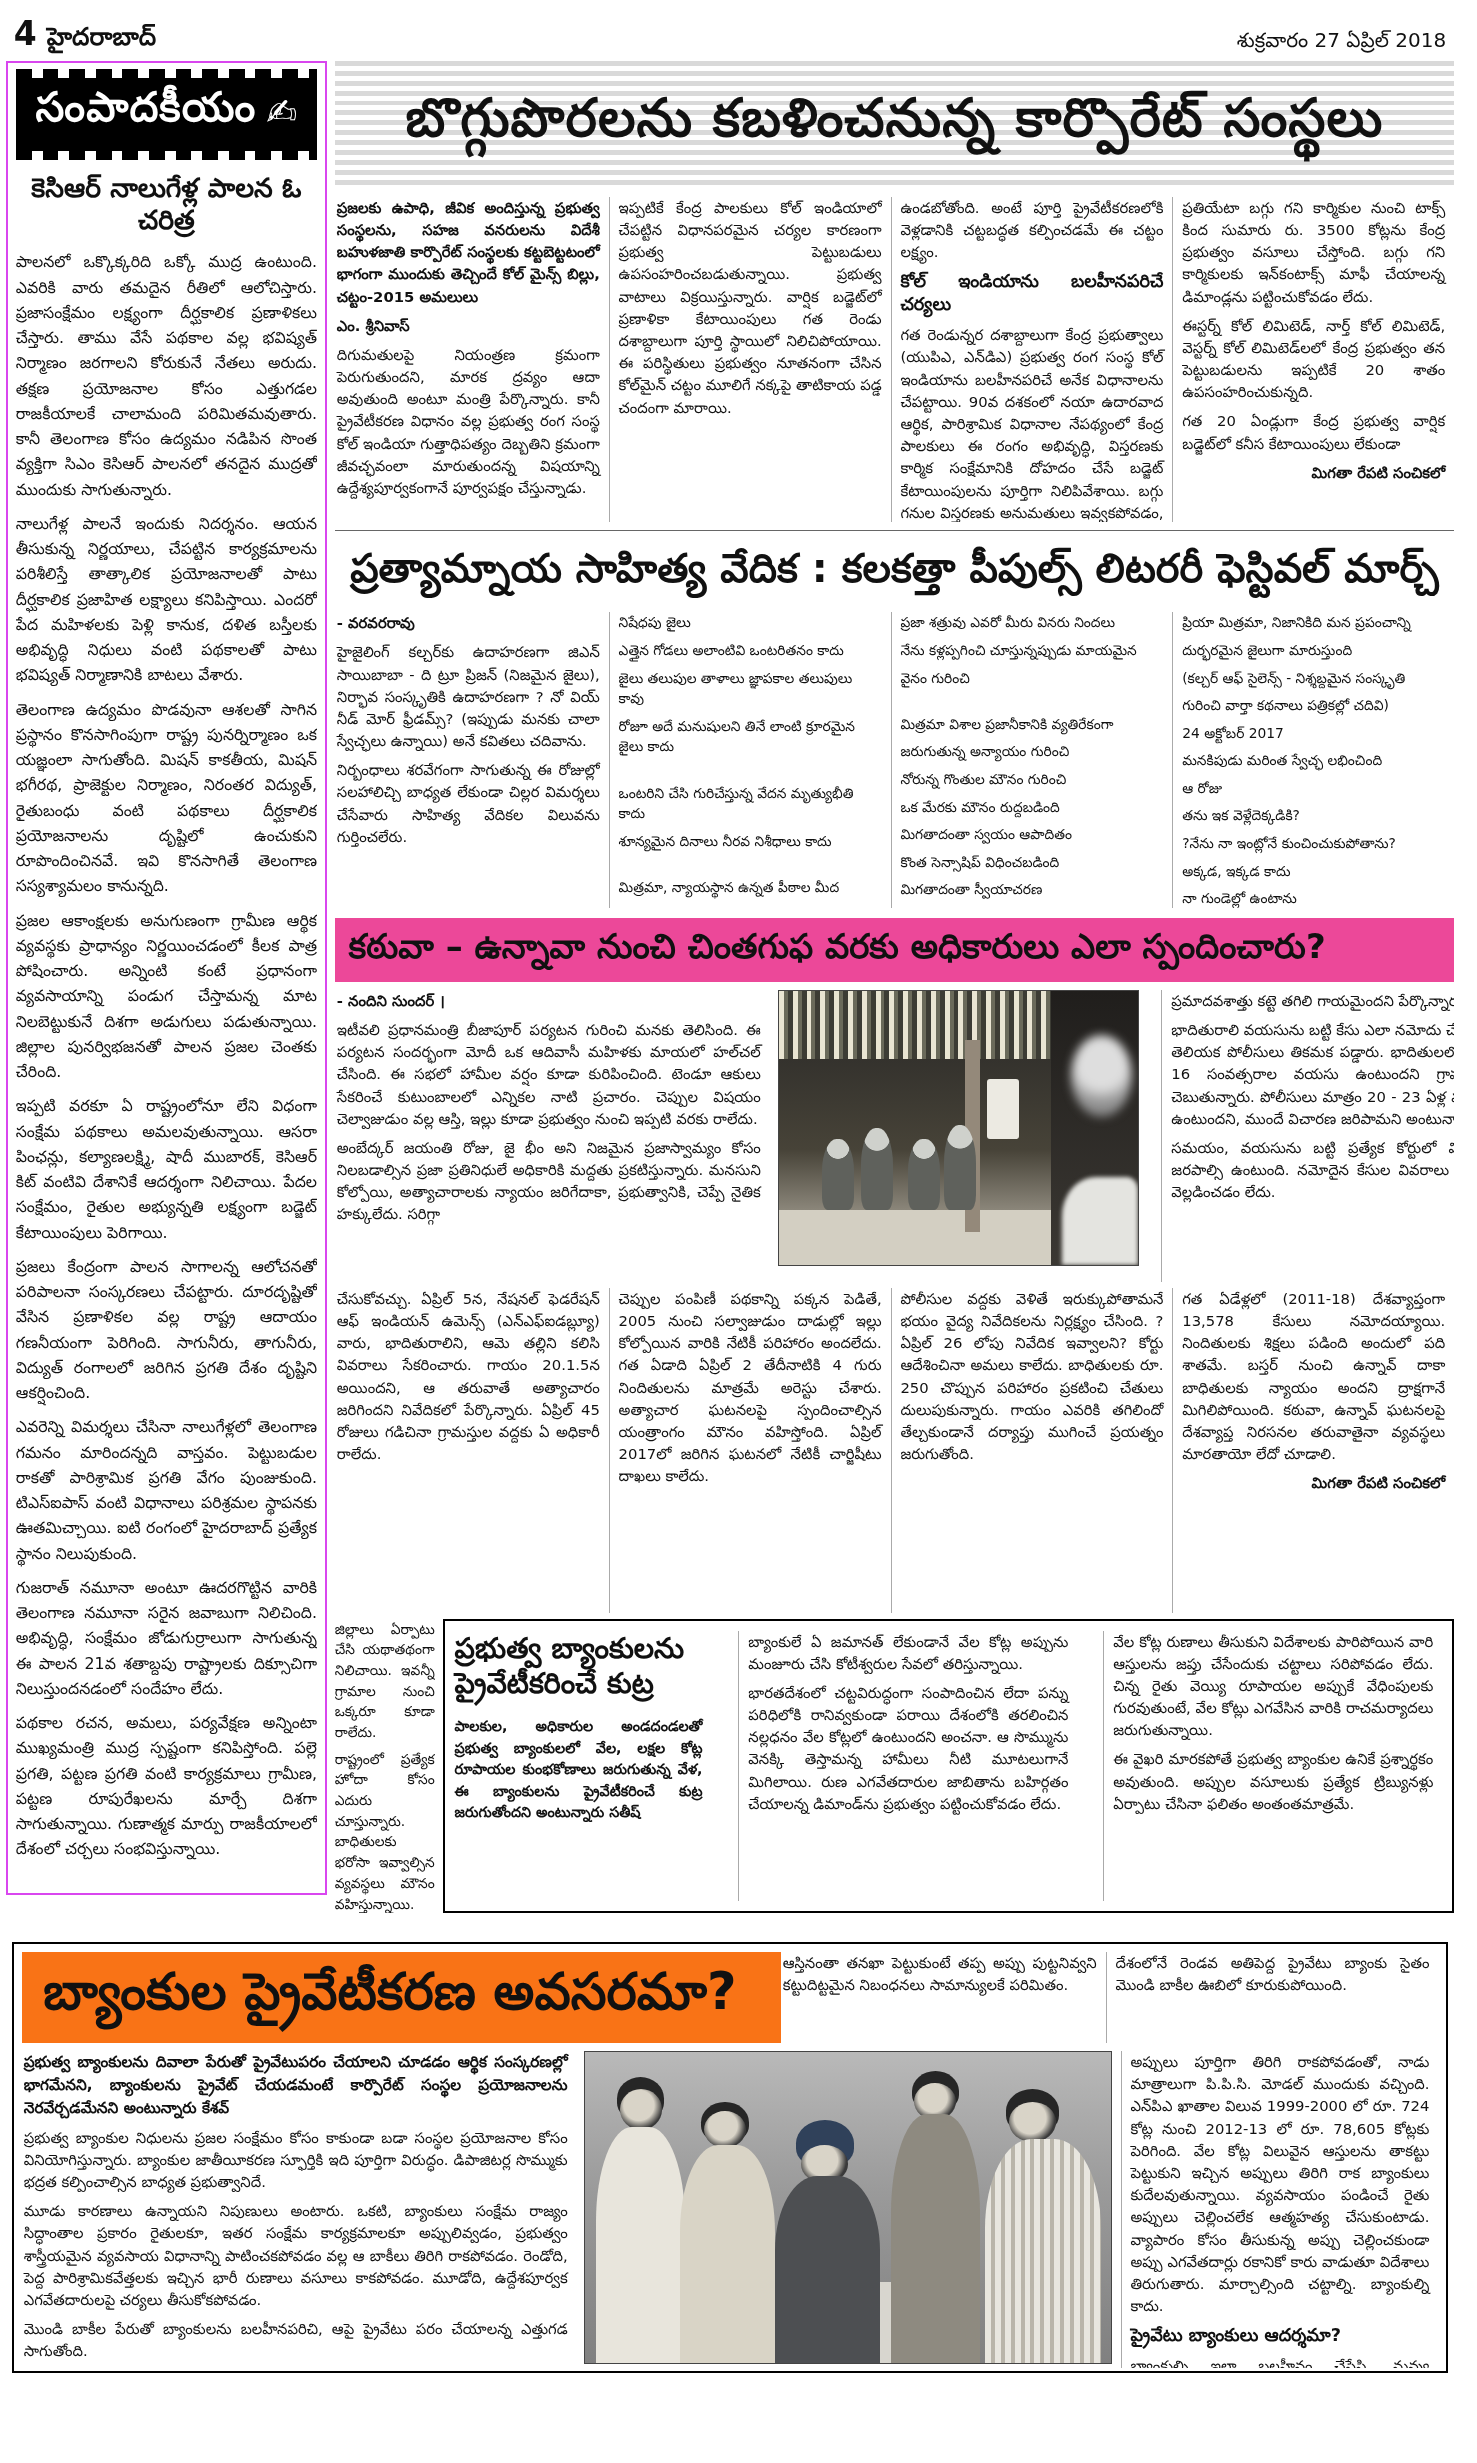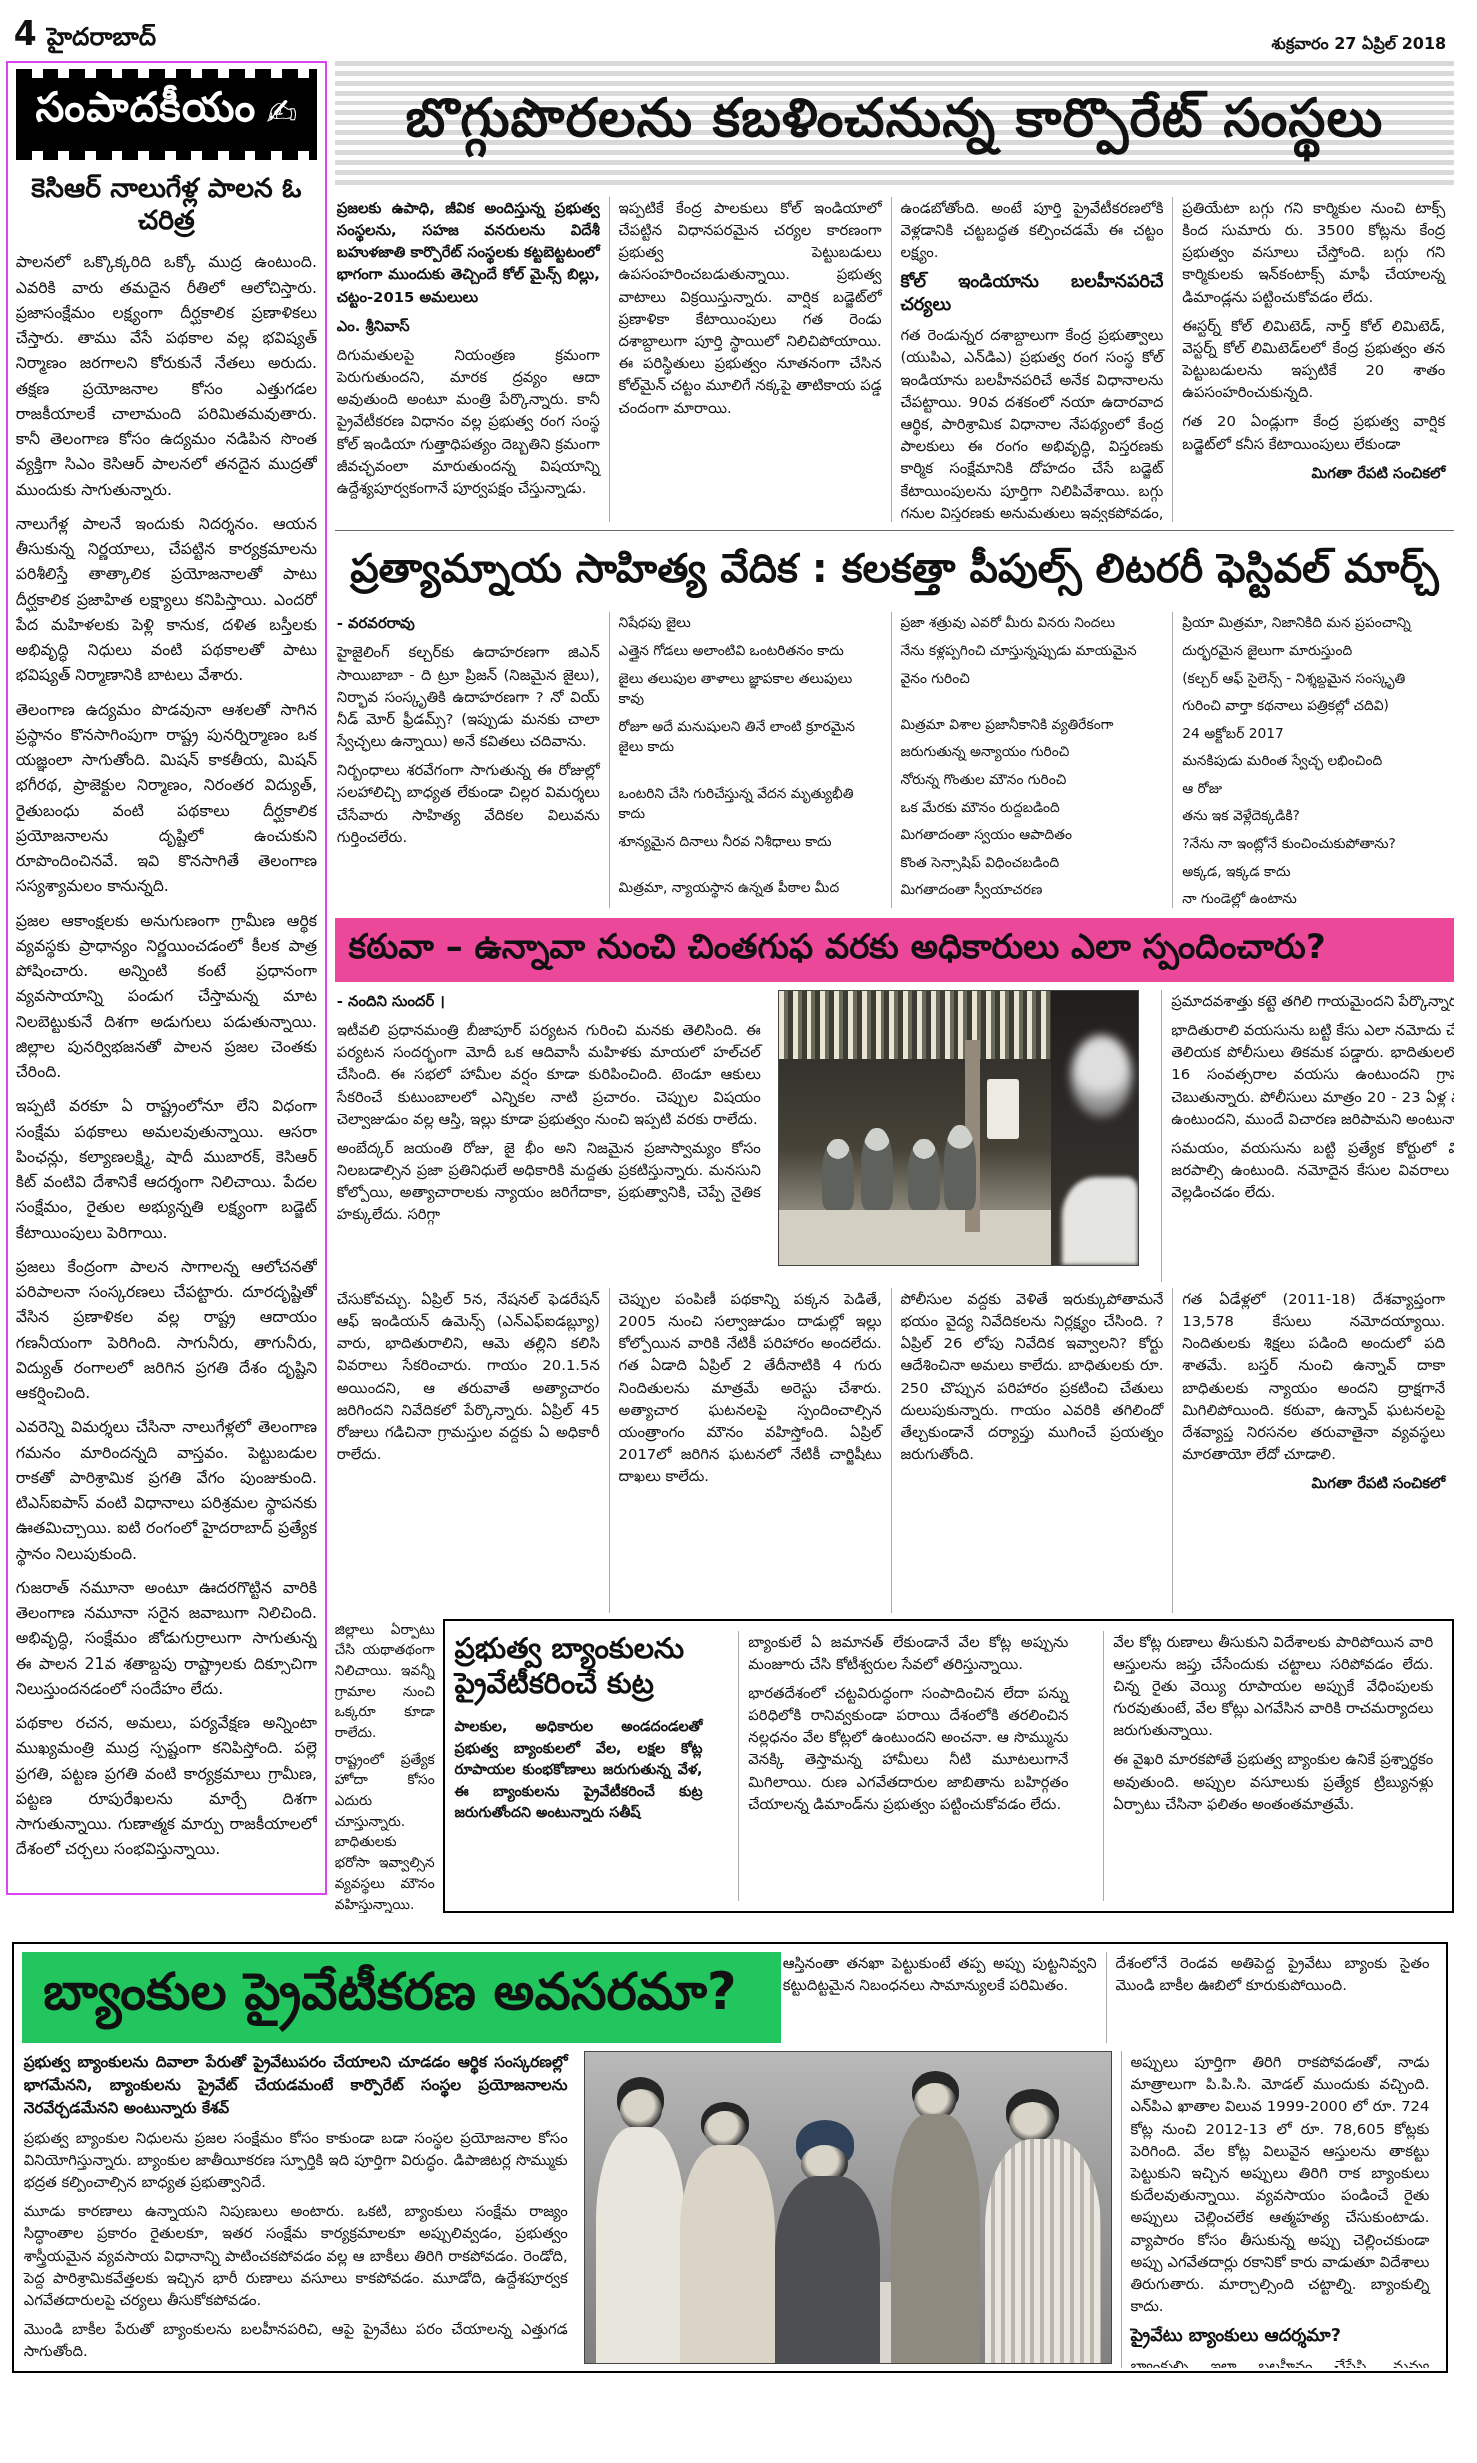--- a/index.html
+++ b/index.html
@@ -5,21 +5,21 @@
   html,body{margin:0;padding:0;background:#ffffff;}
   body{width:1478px;height:2464px;overflow:hidden;color:#111;
        font-family:"DejaVu Sans","Liberation Serif",sans-serif;}
   #page{padding:0 5.9px;box-sizing:border-box;width:1460px;}
 
   
   .top-header{display:flex;justify-content:space-between;align-items:flex-end;
               padding:25.6px 7.9px 3.9px;height:61px;box-sizing:border-box;}
   .pgnum{font-size:33px;font-weight:bold;margin-right:9.9px;}
   .city{font-size:24.6px;font-weight:bold;}
-  .issue-date{font-size:16px;font-weight:bold;}
+  .issue-date{font-size:20px;font-weight:normal;}
 
   
   .main{display:flex;gap:7.9px;}
   .editorial-box{width:321px;min-width:321px;border:2px solid #d946ef;height:1834px;
                  padding:5.9px 7.9px;box-sizing:border-box;overflow:hidden;}
   .masthead{height:91px;background:repeating-linear-gradient(90deg,#000 0 15.8px,#fff 15.8px 26.6px);
             display:flex;align-items:center;justify-content:center;margin-bottom:3.9px;}
   .masthead-inner{background:#000;color:#fff;display:flex;align-items:center;gap:9.9px;
                   padding:5.9px 13.8px 9.9px;}
   .masthead-title{font-size:41px;font-weight:bold;letter-spacing:1px;}
@@ -91,21 +91,21 @@
   .bank-box{flex:1;border:2px solid #000;margin-left:7.9px;display:flex;
             padding:9.9px;box-sizing:border-box;overflow:hidden;gap:26px;}
   .bank-head-cell{width:248px;min-width:248px;padding-right:9.9px;}
   .bank-headline{font-size:28.6px;font-weight:bold;line-height:1.25;margin:0 0 9.9px;}
   .bank-intro{font-weight:bold;font-size:14.3px;line-height:1.5;text-align:justify;}
 
   
   .bottom-box{border:2px solid #000;margin:29.6px 5.9px 0;height:431px;box-sizing:border-box;
               padding:7.9px;overflow:hidden;}
   .bb-top{display:flex;height:91px;overflow:hidden;}
-  .bb-headband{width:759px;min-width:759px;background:#22c55e;display:flex;align-items:center;
+  .bb-headband{width:759px;min-width:759px;background:#f97316;display:flex;align-items:center;
                padding-left:21.7px;box-sizing:border-box;}
   .bb-headline{font-size:51px;font-weight:bold;margin:0;white-space:nowrap;}
   .bb-pre{flex:1;display:flex;}
   .bb-main{display:flex;height:317px;margin-top:7.9px;overflow:hidden;}
   .bb-left{width:544px;min-width:544px;}
   .bb-intro{font-weight:bold;font-size:15.3px;}
   .bb-photo-wrap{width:544px;min-width:544px;padding:0 7.9px;box-sizing:border-box;}
   .bb-right{flex:1;}
 
   

